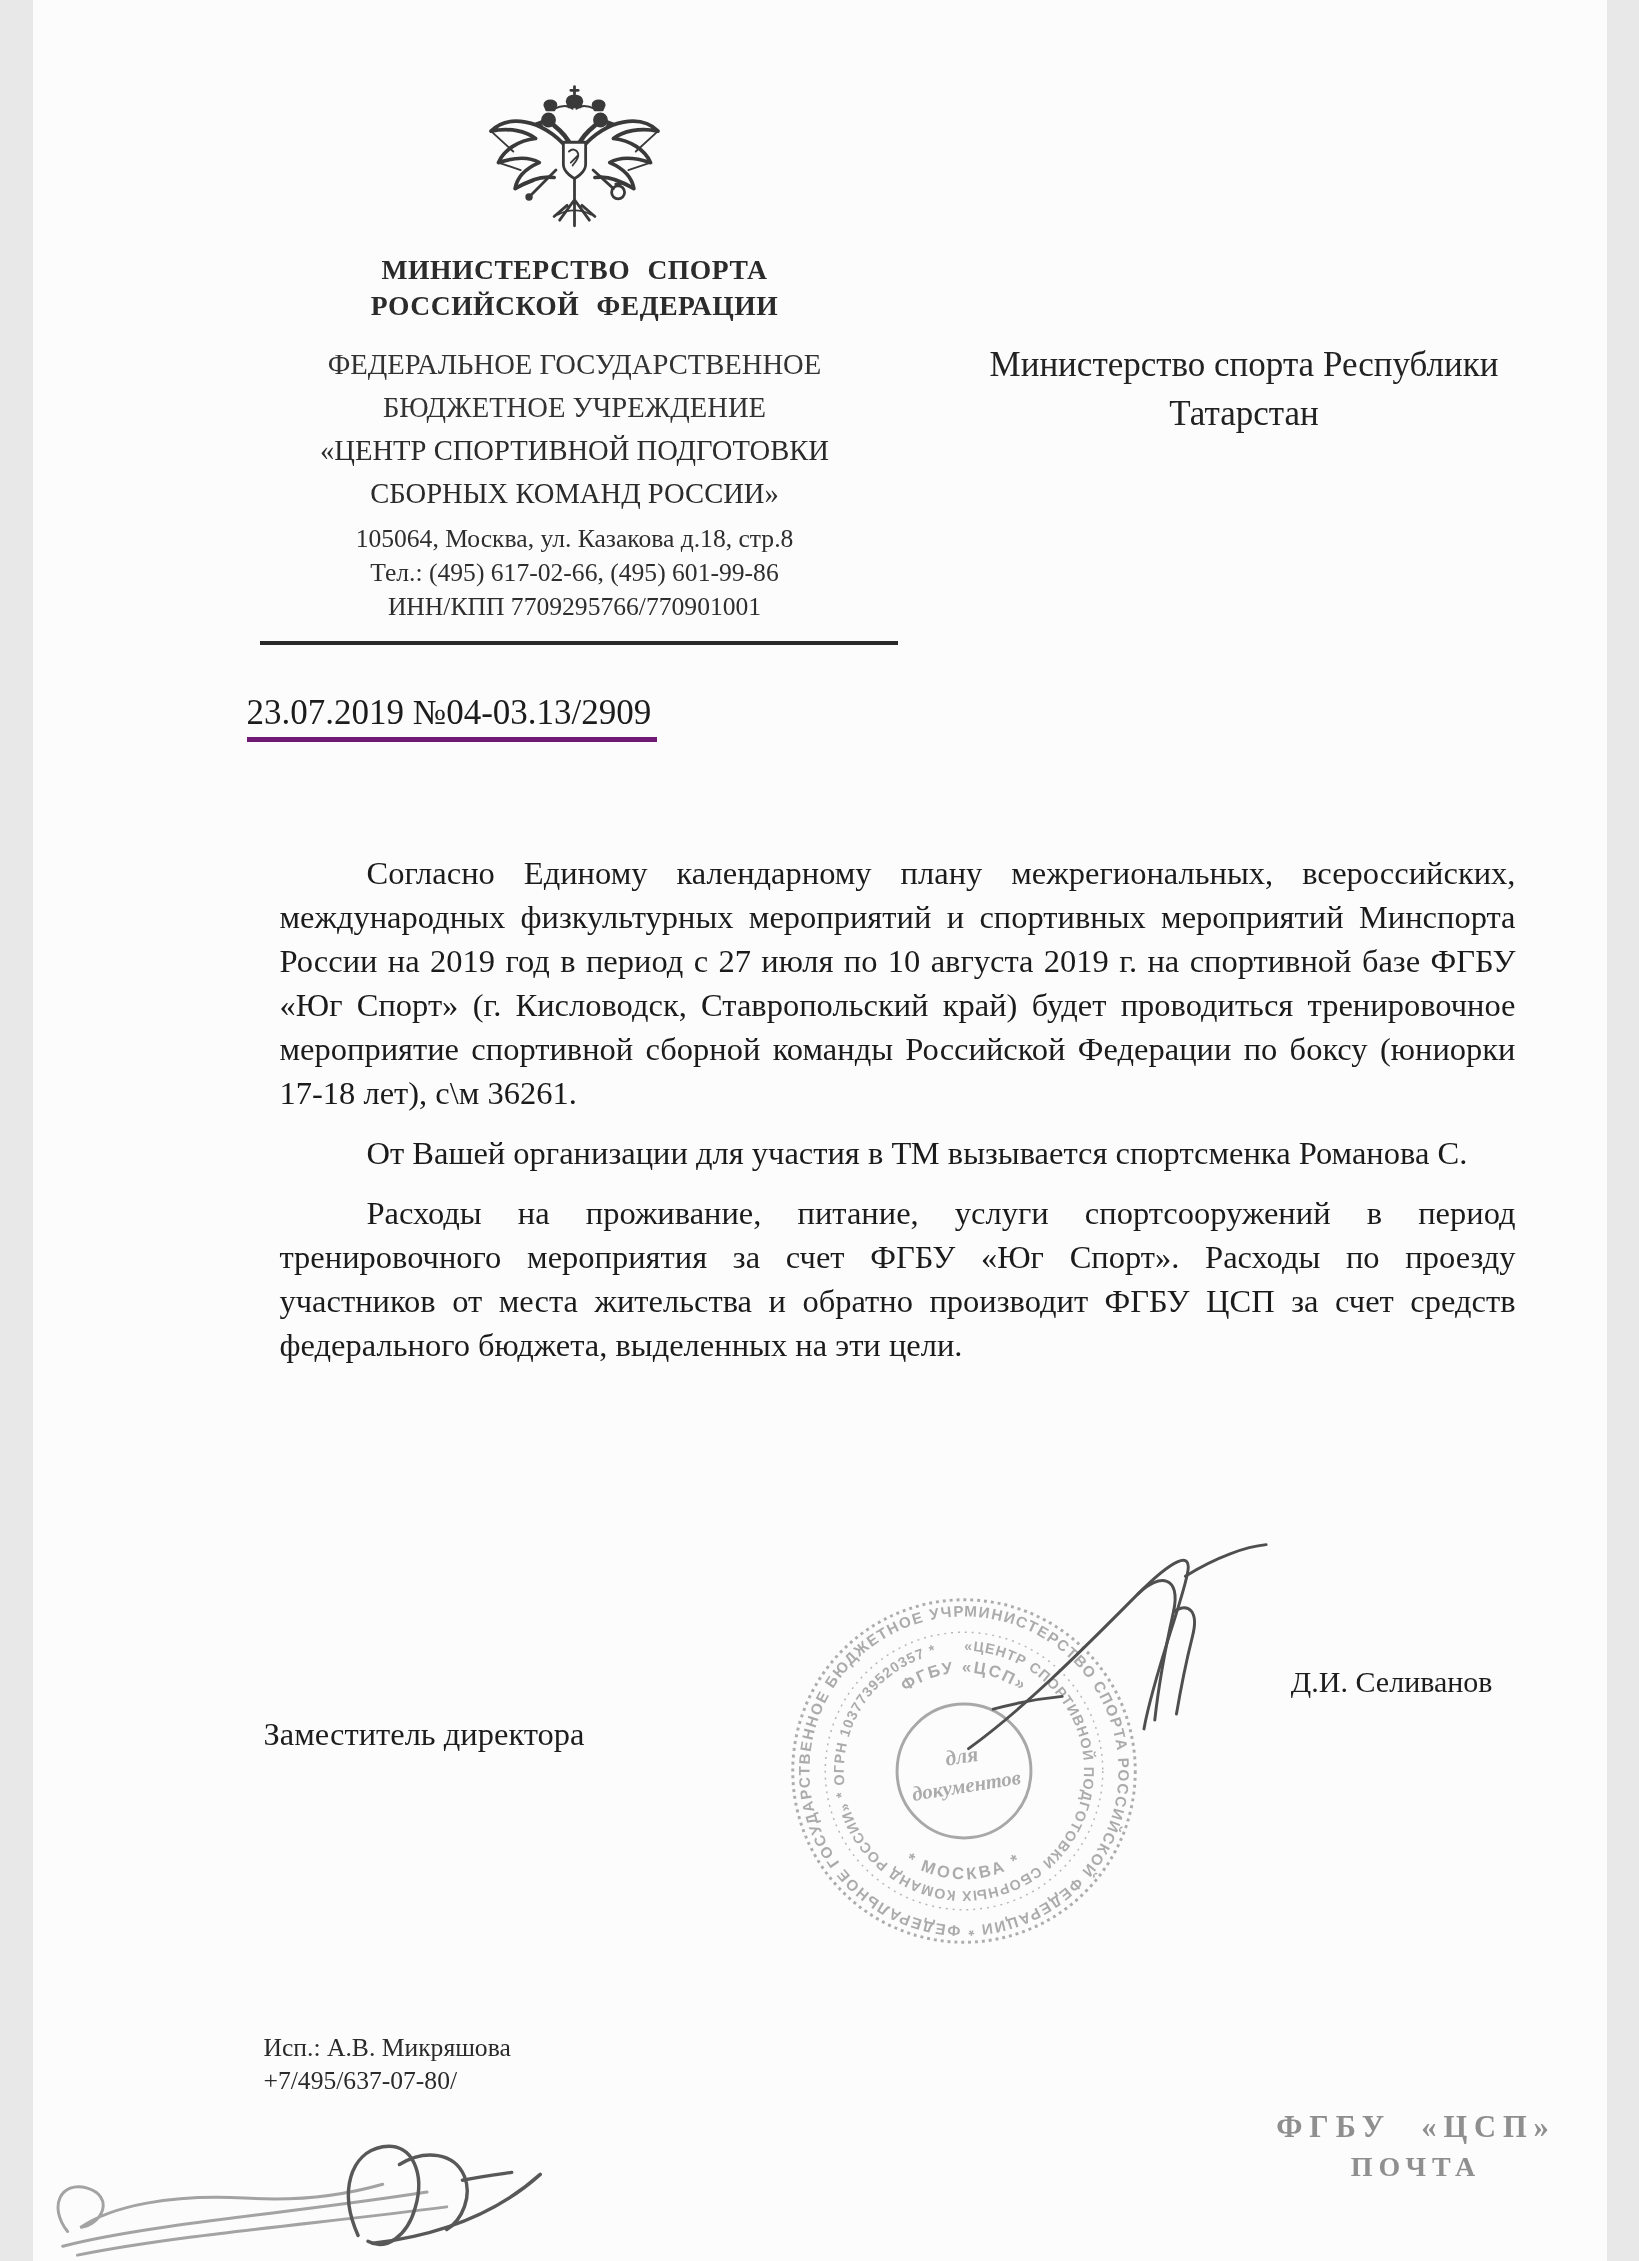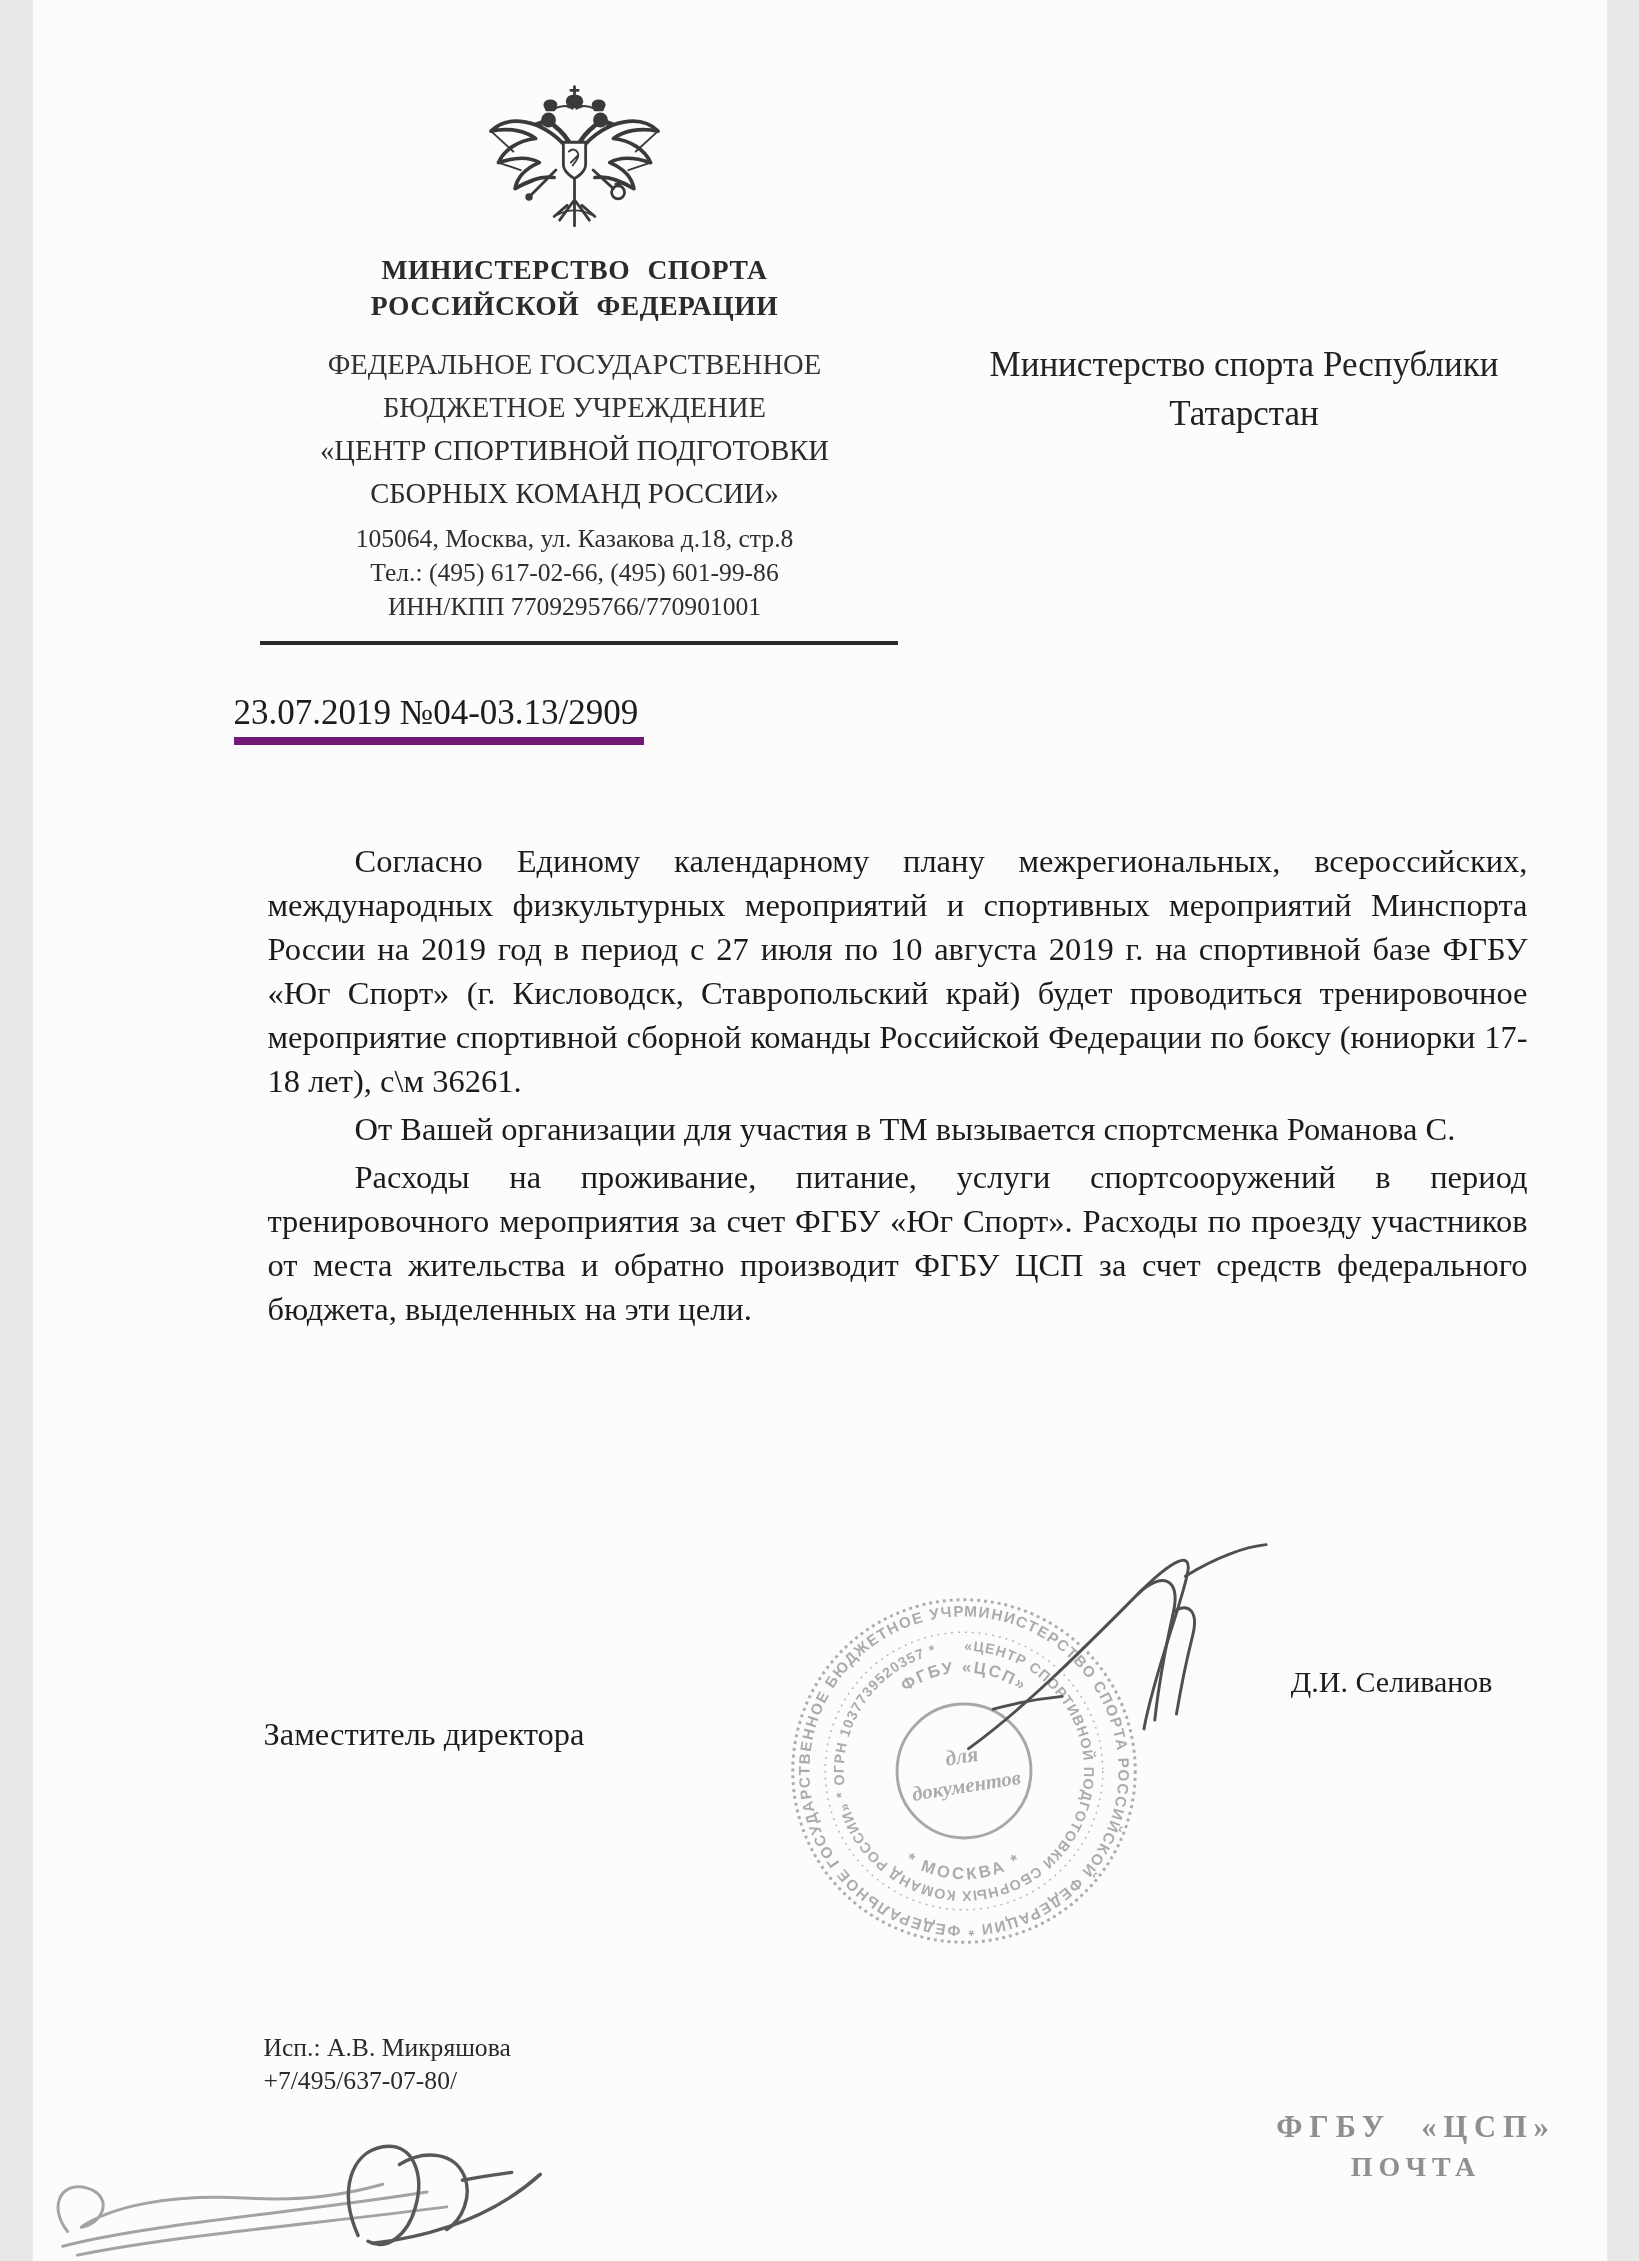--- a/index.html
+++ b/index.html
@@ -12,26 +12,26 @@
   
   .ministry{left:222px;top:252px;width:640px;text-align:center;
     font-size:27.6px;font-weight:bold;letter-spacing:0.5px;word-spacing:9.9px;line-height:36px;color:#2b2b2b;}
   .orgblock{left:197px;top:343px;width:690px;text-align:center;font-size:28.6px;line-height:43px;color:#333;}
   .orgblock .b{font-weight:normal;color:#2b2b2b;}
   .addr{left:222px;top:522px;width:640px;text-align:center;font-size:25.6px;line-height:34px;color:#2e2e2e;}
   .divider{left:227px;top:641px;width:638px;height:3.9px;background:#2a2a2a;}
   
   .recipient{left:906px;top:340px;width:611px;text-align:center;font-size:35px;line-height:49px;color:#222;}
   
-  .reference{left:201px;top:693px;font-size:35px;color:#1c1c1c;
-    border-bottom:8px solid #701a75;padding:0 5.9px 3.9px 0;}
+  .reference{left:214px;top:693px;font-size:35px;color:#1c1c1c;
+    border-bottom:5px solid #701a75;padding:0 5.9px 3.9px 0;}
   
   .bodytext{left:231px;top:835px;width:1268px;font-size:32.5px;line-height:44px;
     text-align:justify;color:#1b1b1b;}
-  .bodytext p{margin:4px;text-indent:87px;}
+  .bodytext p{margin:16px;text-indent:87px;}
   
   .sig-title{left:231px;top:1668px;font-size:32.5px;color:#1d1d1d;margin-top:48px;}
   .sig-name{right:114px;top:1665px;font-size:30px;color:#1d1d1d;}
   
   .executor{left:231px;top:2031px;font-size:25.6px;line-height:33px;color:#2a2a2a;}
   
   .mailstamp{left:1231px;top:2110px;width:305px;text-align:center;color:#8f8f8f;}
   .mailstamp .l1{font-size:30.5px;font-weight:bold;letter-spacing:6.9px;word-spacing:15.8px;}
   .mailstamp .l2{font-size:28px;font-weight:bold;letter-spacing:5.9px;margin-top:5.9px;}
   .scan-edge{left:1628px;top:0;width:3px;height:2262px;background:#e2e2e2;}

